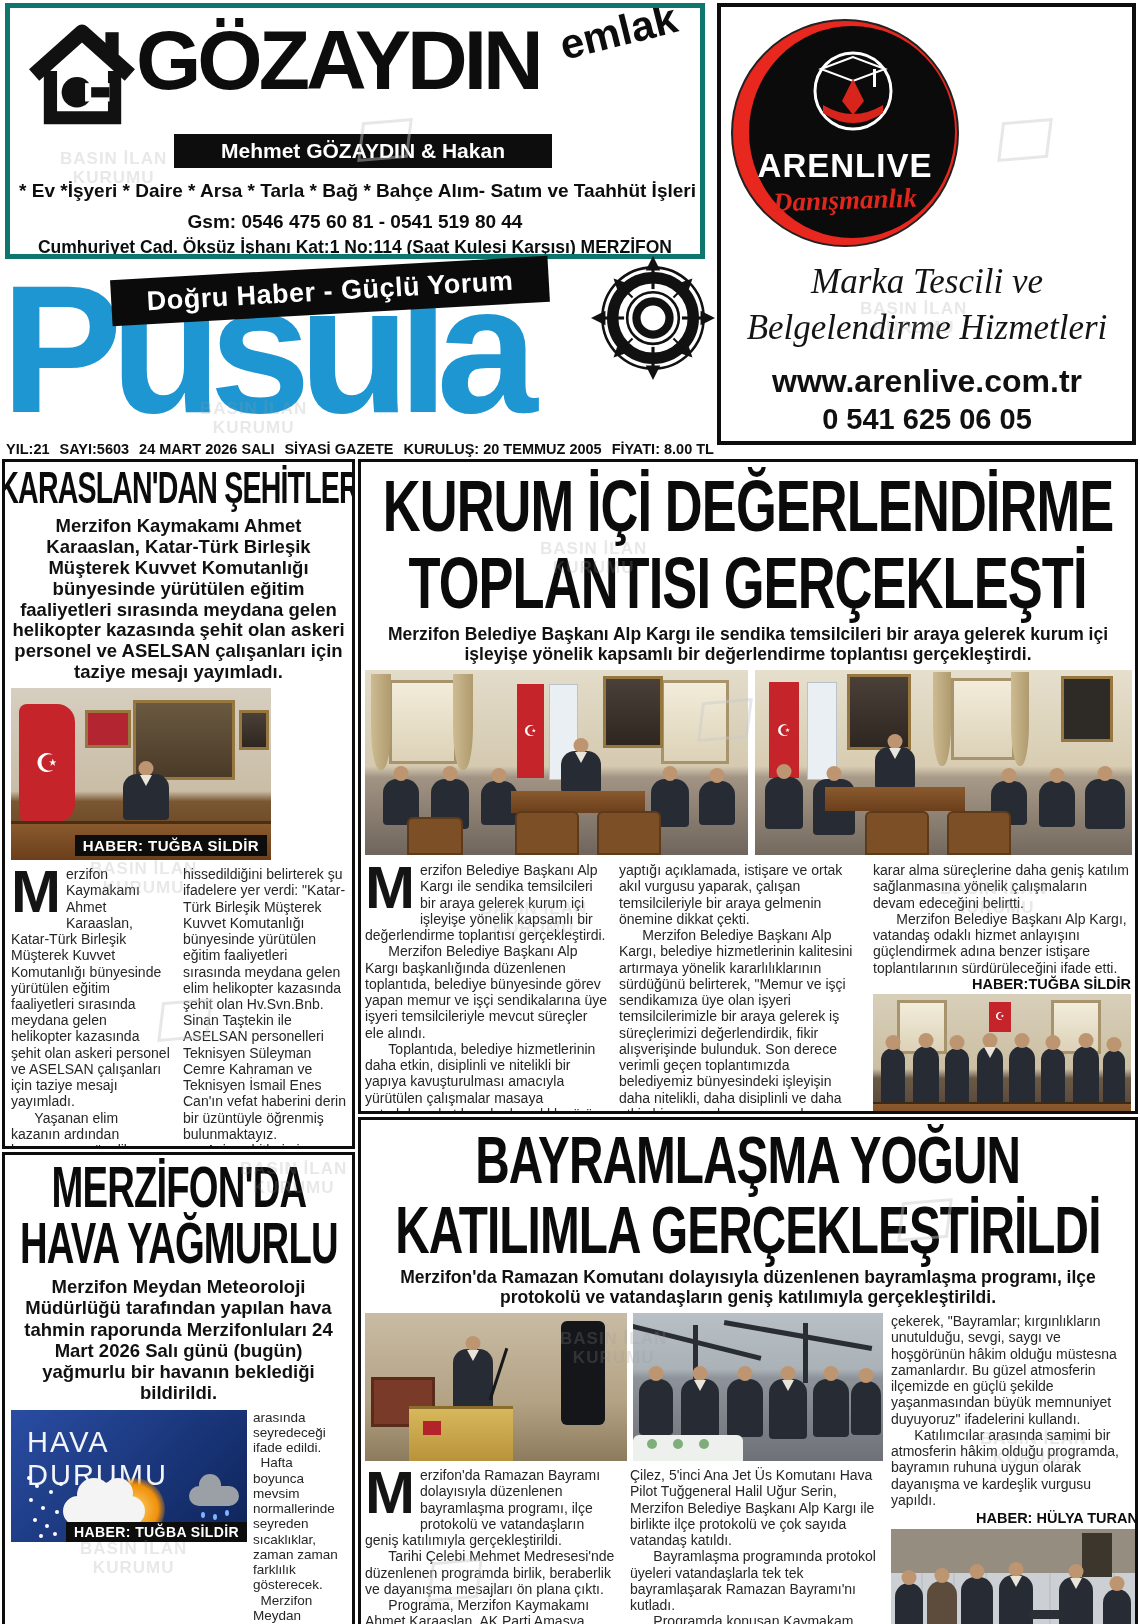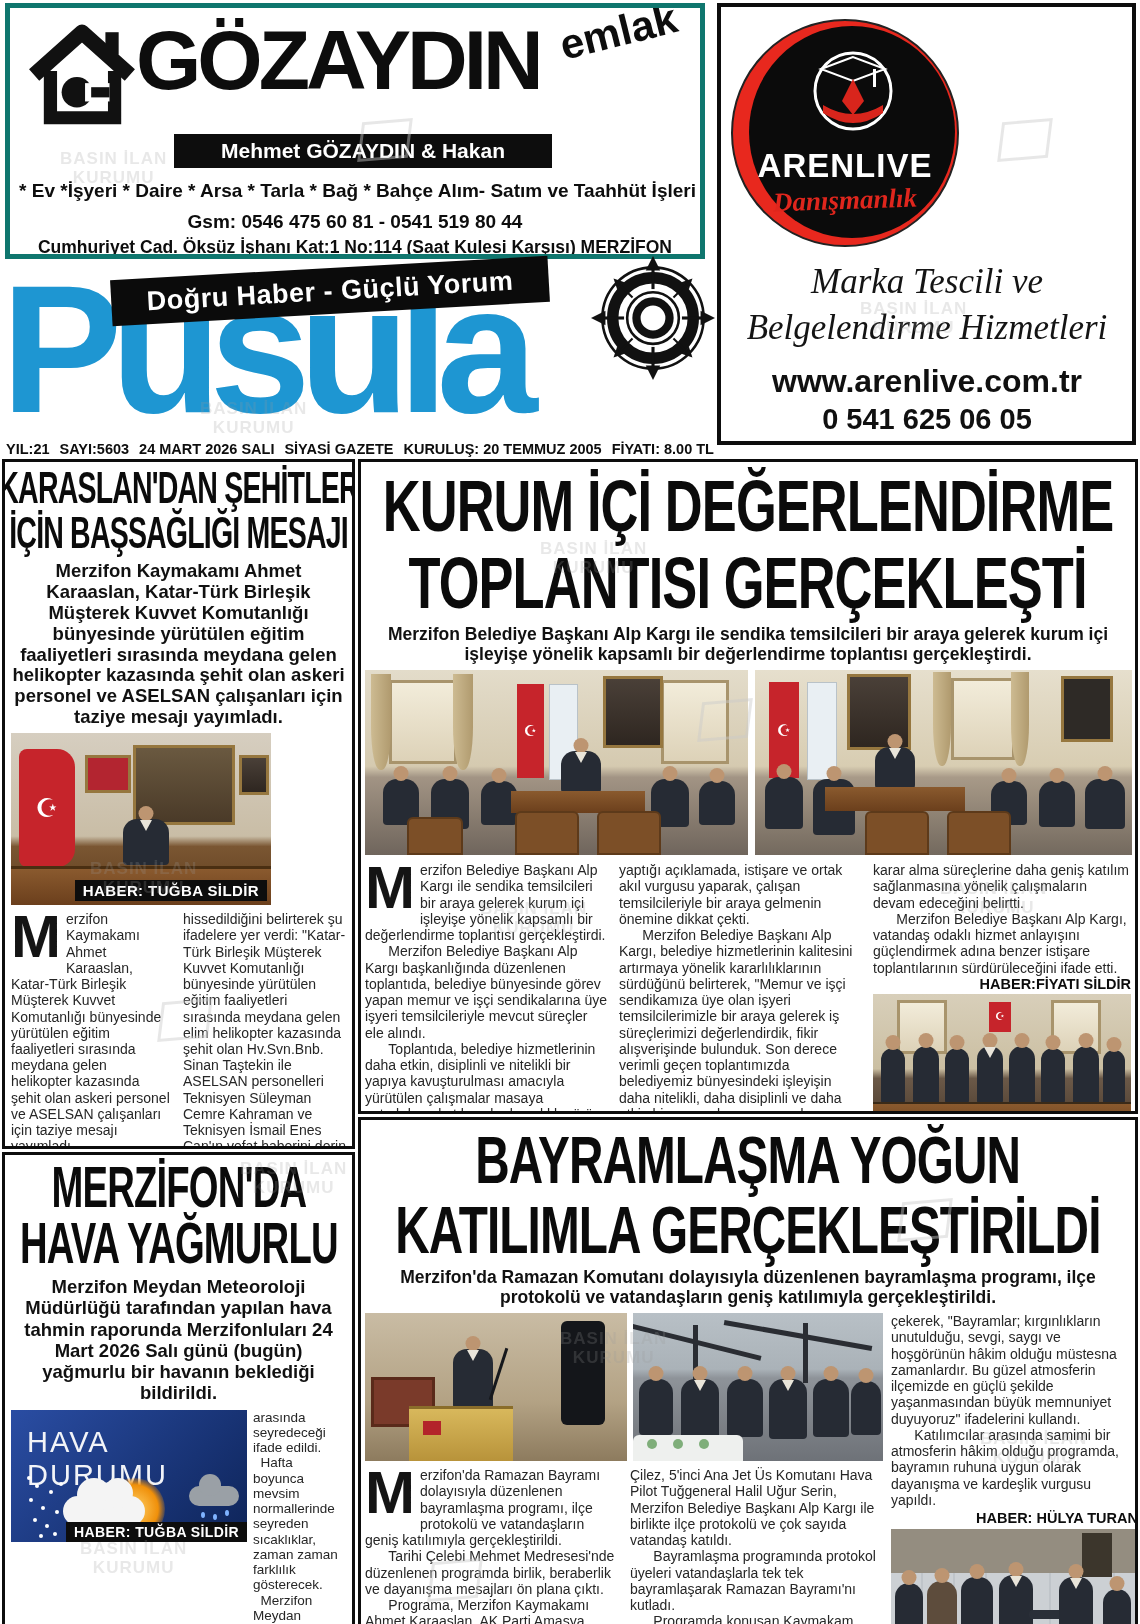--- a/index.html
+++ b/index.html
@@ -148,23 +148,20 @@
   <span>24 MART 2026 SALI</span>
   <span>SİYASİ GAZETE</span>
   <span>KURULUŞ: 20 TEMMUZ 2005</span>
   <span>FİYATI: 8.00 TL</span>
 </div>
 
 <div class="box" style="left:2px;top:459px;width:353px;height:690px;padding:4px 6px;">
   <div class="hl-row" style="height:45px;">
       <span class="hl hl-karaslan">KARASLAN'DAN ŞEHİTLER</span>
     </div>
-  <div class="hl-row" style="height:45px;">
-      <span class="hl hl-karaslan">İÇİN BAŞSAĞLIĞI MESAJI</span>
-    </div>
   <div class="sub" style="font-size:18.5px;line-height:1.13;margin-top:5px;">Merzifon Kaymakamı Ahmet Karaaslan, Katar-Türk Birleşik Müşterek Kuvvet Komutanlığı bünyesinde yürütülen eğitim faaliyetleri sırasında meydana gelen helikopter kazasında şehit olan askeri personel ve ASELSAN çalışanları için taziye mesajı yayımladı.</div>
   <div style="display:flex;gap:6px;margin-top:5px;">
     <div class="ph" style="width:260px;height:172px;background:linear-gradient(180deg,#d6cec0,#c9bda6 60%,#7a5632 66%,#5f3d1d 100%);">
       <div class="tr-flag" style="left:8px;top:16px;width:56px;height:118px;border-radius:8px 18px 18px 8px;">
         <span class="cres" style="font-size:26px;">☪</span>
       </div>
       <div class="frame" style="left:74px;top:22px;width:40px;height:32px;background:#b32530;"></div>
       <div class="frame" style="left:122px;top:12px;width:96px;height:74px;background:linear-gradient(#6a5940,#4a3a28);"></div>
       <div class="frame" style="left:228px;top:22px;width:24px;height:34px;"></div>
       <div class="sil suit" style="left:112px;bottom:40px;width:46px;height:46px;"></div>
@@ -242,21 +239,21 @@
       Toplantıda, belediye hizmetlerinin daha etkin, disiplinli ve nitelikli bir yapıya kavuşturulması amacıyla yürütülen çalışmalar masaya yatırılırken, katılımcılar karşılıklı görüş alışverişinde bulundu.
       Sahadan gelen geri bildirimlerin değerlendirildiği buluşmada, iş süreçlerinin iyileştirilmesine yönelik çeşitli öneriler de gündeme geldi.
       Başkan Alp Kargı, toplantının ardından</span>
     </div>
     <div class="body-col flow" style="width:247px;">yaptığı açıklamada, istişare ve ortak akıl vurgusu yaparak, çalışan temsilcileriyle bir araya gelmenin önemine dikkat çekti.
       Merzifon Belediye Başkanı Alp Kargı, belediye hizmetlerinin kalitesini artırmaya yönelik kararlılıklarının sürdüğünü belirterek, "Memur ve işçi sendikamıza üye olan işyeri temsilcilerimizle bir araya gelerek iş süreçlerimizi değerlendirdik, fikir alışverişinde bulunduk. Son derece verimli geçen toplantımızda belediyemiz bünyesindeki işleyişin daha nitelikli, daha disiplinli ve daha etkin bir yapıya kavuşması adına önemli kararlar aldık" ifadelerini kullandı.
       Belediye yönetiminin katılımcı yönetim anlayışıyla hareket ettiğini vurgulayan Kargı, ortak akıl ve istişare kültürünün kurumsal gelişimde belirleyici rol oynadığını dile getirerek, bu doğrultuda çalışanlarla iletişimin güçlendirilmesine ve</div>
     <div style="width:258px;display:flex;flex-direction:column;">
       <div class="body-col flow">karar alma süreçlerine daha geniş katılım sağlanmasına yönelik çalışmaların devam edeceğini belirtti.
       Merzifon Belediye Başkanı Alp Kargı, vatandaş odaklı hizmet anlayışını güçlendirmek adına benzer istişare toplantılarının sürdürüleceğini ifade etti.</div>
-      <div class="capline">HABER:FİYATI SİLDİR</div>
+      <div class="capline">HABER:TUĞBA SİLDİR</div>
       <div class="ph" style="width:258px;height:136px;margin-top:2px;background:linear-gradient(180deg,#d8cfba 0%,#cbbfa2 55%,#6b5948 62%,#4a3a2c 100%);">
         <div class="win" style="left:24px;top:6px;width:44px;height:48px;"></div>
         <div class="win" style="left:178px;top:6px;width:44px;height:48px;"></div>
         <div class="tr-flag" style="left:116px;top:8px;width:22px;height:30px;">
           <span class="cres" style="font-size:11px;">☪</span>
         </div>
         <div class="sil" style="left:8px;bottom:26px;width:24px;height:56px;"></div>
         <div class="sil" style="left:40px;bottom:24px;width:26px;height:60px;"></div>
         <div class="sil" style="left:72px;bottom:26px;width:24px;height:56px;"></div>
         <div class="sil suit" style="left:104px;bottom:26px;width:26px;height:58px;"></div>

